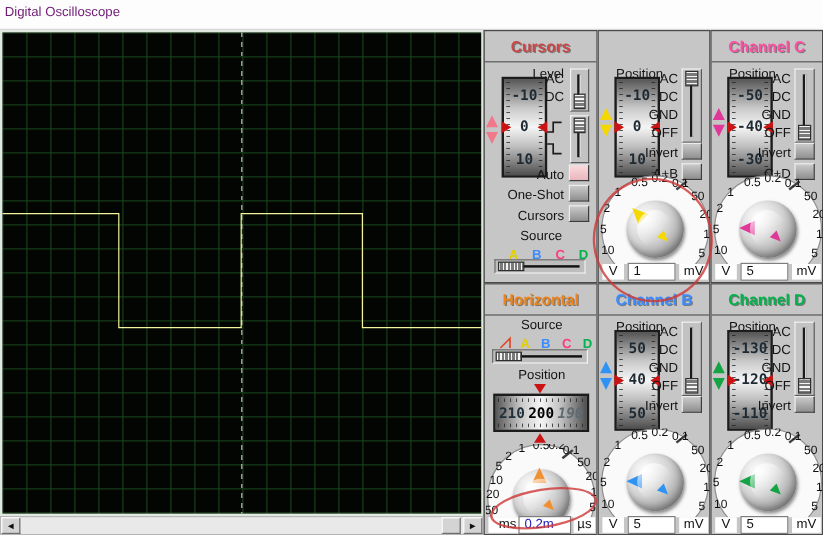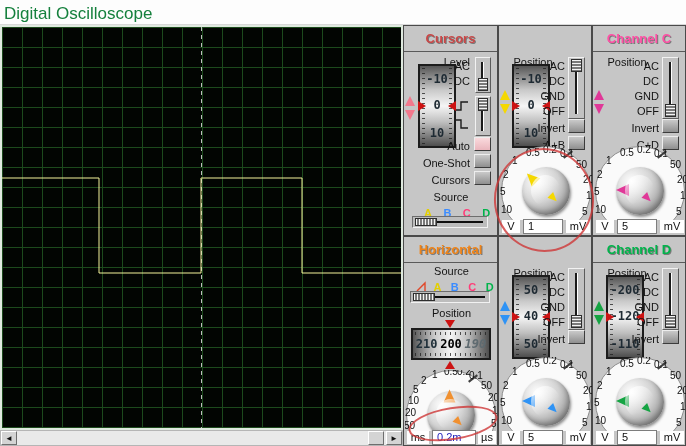--- a/index.html
+++ b/index.html
@@ -3,21 +3,21 @@
 <meta charset="utf-8">
 <style>
   * { margin:0; padding:0; box-sizing:border-box; }
   html,body { width:686px; height:446px; overflow:hidden; background:#fff;
               font-family:"Liberation Sans", sans-serif; }
   #app { position:relative; width:686px; height:446px; }
 
   
   .titlebar { position:absolute; left:0; top:0; width:686px; height:25px;
               background:#fdfdfd; border-bottom:1px solid #d8d8d8; }
-  .titlebar .t { position:absolute; left:4px; top:4px; font-size:17px; color:#15803d; }
+  .titlebar .t { position:absolute; left:4px; top:4px; font-size:11px; color:#701a75; }
 
   
   .scope { position:absolute; left:0; top:25px; width:403px; height:405px;
            background-color:#020502; border:2px solid #dfe9df;
            background-image:
              linear-gradient(to right, #1c4a1c 1px, transparent 1px),
              linear-gradient(to bottom, #1c4a1c 1px, transparent 1px);
            background-size:20px 20px; }
   .scope svg { position:absolute; left:0; top:0; }
   .trigline { position:absolute; top:0; bottom:0; width:1px;
@@ -247,20 +247,27 @@
     <div class="chip" style="left:67px; top:194px; width:24px">mV</div>
   </div>
 
   <div class="panel" style="left:592px; top:25px; width:94px; height:211px">
     <div class="panel-title" style="color: rgb(255, 80, 165);">Channel C</div>
     <div class="lbl" style="left:0; top:30px; width:68px; text-align:center">Position</div>
     <div class="ud" style="left: 1px; top: 64px; color: rgb(224, 56, 152);">
       <div class="u"></div>
       <div class="d"></div>
     </div>
+    <div class="drum-v" style="left:13px; top:38px; width:38px; height:84px">
+      <span class="num n0">-50</span>
+      <span class="num n1">-40</span>
+      <span class="num n2">-30</span>
+      <div class="rar pr" style="left:-2px; top:50%; margin-top:-5px"></div>
+      <div class="rar pl" style="right:-2px; top:50%; margin-top:-5px"></div>
+    </div>
     <div class="lbl r" style="left:32px; top:34px; width:34px">AC</div>
     <div class="lbl r" style="left:32px; top:49px; width:34px">DC</div>
     <div class="lbl r" style="left:32px; top:64px; width:34px">GND</div>
     <div class="lbl r" style="left:32px; top:79px; width:34px">OFF</div>
     <div class="vsl hbot" style="left:69px; top:31px; width:17px; height:62px">
       <div class="trk"></div>
       <div class="hnd"></div>
     </div>
     <div class="lbl r" style="left:4px; top:96px; width:62px">Invert</div>
     <div class="sqbtn" style="left:69px; top:93px"></div>
@@ -329,26 +336,27 @@
         <span class="kn" style="left: 27px; top: -1px;">1</span>
         <span class="kn" style="left: 39px; top: -4px;">0.5</span>
         <span class="kn" style="left: 52px; top: -4px;">0.2</span>
         <span class="kn" style="left: 64px; top: 0px;">0.1</span>
         <span class="kn" style="left: 76px; top: 10px;">50</span>
         <span class="kn" style="left: 83px; top: 22px;">20</span>
         <span class="kn" style="left: 87px; top: 35px;">10</span>
         <span class="kn" style="left: 86px; top: 48px;">5</span>
         <span class="kn" style="left: 82px; top: 60px;">2</span>
       </div>
-    <div class="chip" style="left:3px; top:194px; width:22px">ms</div>
+    <div class="chip" style="left:3px; top:194px; width:32px">ms</div>
     <div class="valbox" style="left: 28px; top: 193px; width: 44px; color: rgb(34, 34, 187);">0.2m</div>
     <div class="chip" style="left:74px; top:194px; width:18px">µs</div>
   </div>
 
   <div class="panel" style="left:498px; top:236px; width:94px; height:210px">
+    <div class="panel-title" style="color: rgb(59, 140, 255);">Channel B</div>
     <div class="lbl" style="left:0; top:30px; width:68px; text-align:center">Position</div>
     <div class="ud" style="left: 1px; top: 64px; color: rgb(47, 147, 245);">
       <div class="u"></div>
       <div class="d"></div>
     </div>
     <div class="drum-v" style="left:13px; top:38px; width:38px; height:84px">
       <span class="num n0">50</span>
       <span class="num n1">40</span>
       <span class="num n2">50</span>
       <div class="rar pr" style="left:-2px; top:50%; margin-top:-5px"></div>
@@ -389,21 +397,21 @@
   </div>
 
   <div class="panel" style="left:592px; top:236px; width:94px; height:210px">
     <div class="panel-title" style="color: rgb(0, 180, 75);">Channel D</div>
     <div class="lbl" style="left:0; top:30px; width:68px; text-align:center">Position</div>
     <div class="ud" style="left: 1px; top: 64px; color: rgb(21, 164, 67);">
       <div class="u"></div>
       <div class="d"></div>
     </div>
     <div class="drum-v" style="left:13px; top:38px; width:38px; height:84px">
-      <span class="num n0">-200</span>
+      <span class="num n0">-130</span>
       <span class="num n1">-120</span>
       <span class="num n2">-110</span>
       <div class="rar pr" style="left:-2px; top:50%; margin-top:-5px"></div>
       <div class="rar pl" style="right:-2px; top:50%; margin-top:-5px"></div>
     </div>
     <div class="lbl r" style="left:32px; top:34px; width:34px">AC</div>
     <div class="lbl r" style="left:32px; top:49px; width:34px">DC</div>
     <div class="lbl r" style="left:32px; top:64px; width:34px">GND</div>
     <div class="lbl r" style="left:32px; top:79px; width:34px">OFF</div>
     <div class="vsl hbot" style="left:69px; top:31px; width:17px; height:62px">

